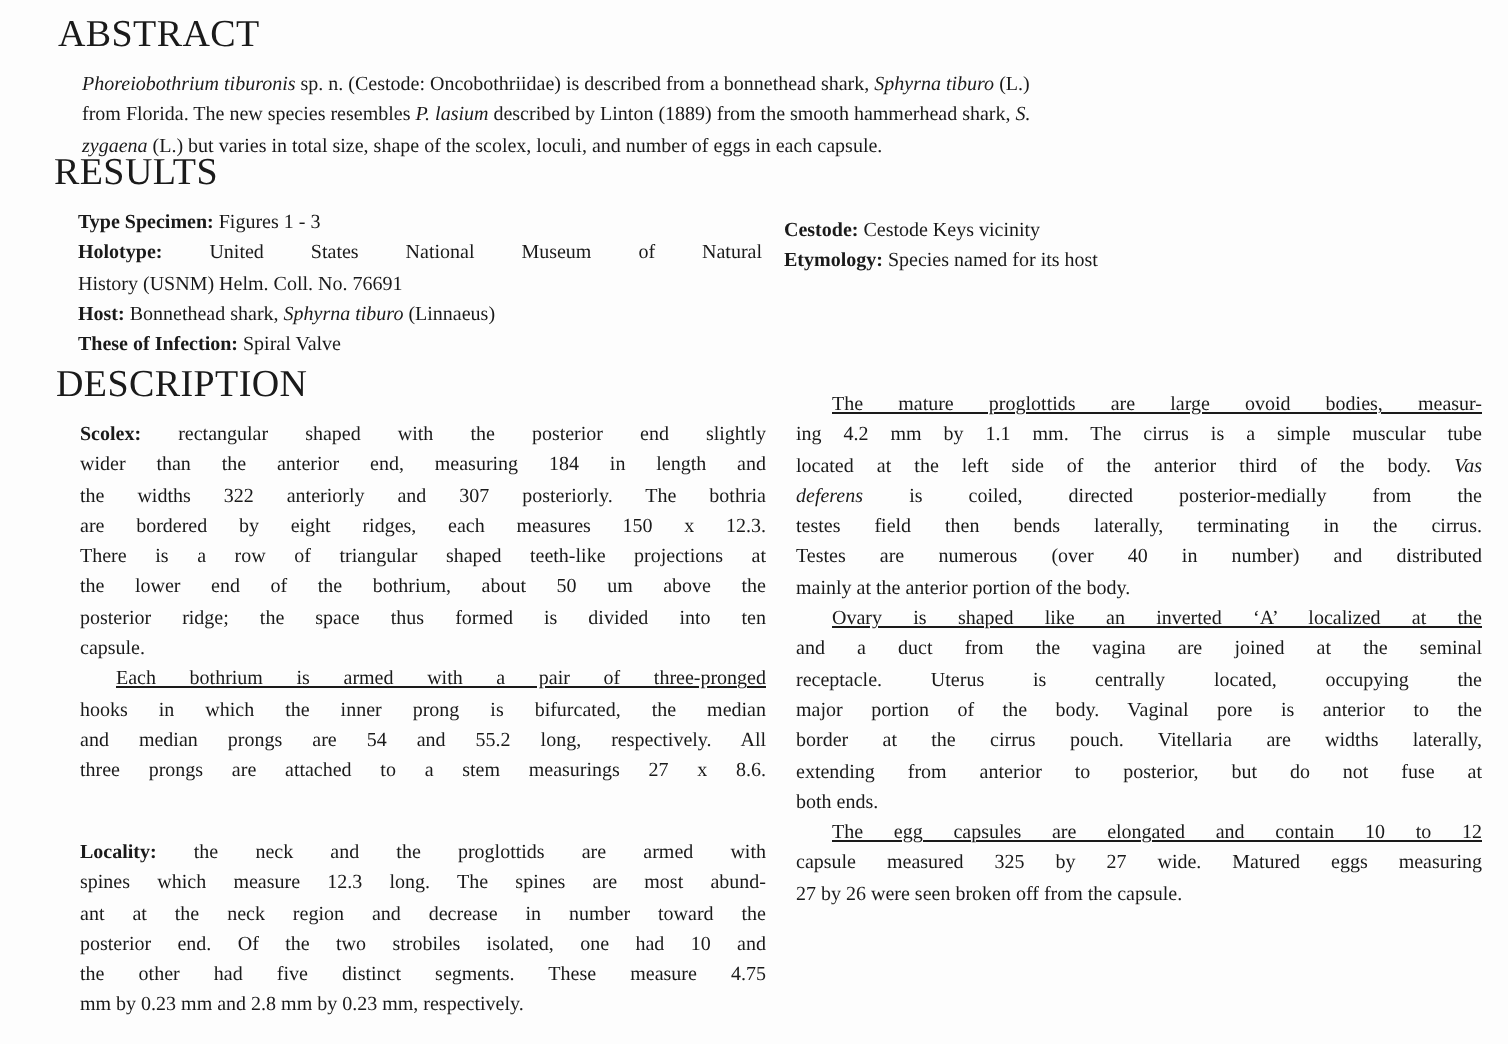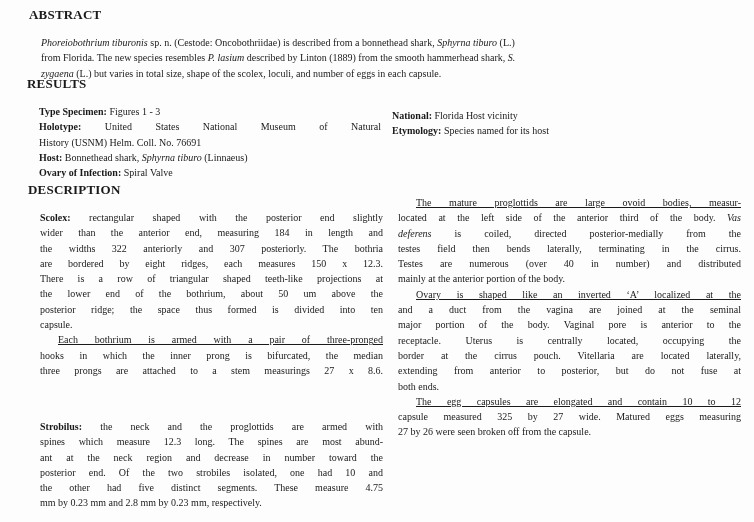--- a/index.html
+++ b/index.html
@@ -5,21 +5,21 @@
   html, body { margin: 0; padding: 0; background: #ffffff; }
   body {
     width: 754px; height: 522px; overflow: hidden; position: relative;
     font-family: "Liberation Serif", serif; color: #1a1a1a;
   }
   .scan {
     position: absolute; left: 0; top: 0; width: 754px; height: 522px;
     background: #fdfdfd;
   }
   .sec-head {
-    position: absolute; font-weight: bold; font-size: 13px; letter-spacing: 0.2px;
+    position: absolute; font-weight: normal; font-size: 19px; letter-spacing: 0.2px;
   }
   .para {
     position: absolute; font-size: 10px; line-height: 15.3px;
     text-align: justify; margin: 12px;
   }
   .para .lbl { font-weight: bold; }
   .para i { font-style: italic; }
   .line { display: block; white-space: nowrap; }
   .indent { text-indent: 18px; text-decoration: underline; }
   .just { text-align: justify; text-align-last: justify; }
@@ -44,63 +44,65 @@
     <span class="line"><span>from Florida. The new species resembles </span><i>P. lasium</i><span> described by Linton (1889) from the smooth hammerhead shark, </span><i>S.</i></span>
     <span class="line"><i>zygaena</i><span> (L.) but varies in total size, shape of the scolex, loculi, and number of eggs in each capsule.</span></span>
   </div>
 
   <div id="results-head" class="sec-head">RESULTS</div>
   <div id="results-left" class="para">
     <span class="line"><span class="lbl">Type Specimen:</span><span> Figures 1 - 3</span></span>
     <span class="line just"><span class="lbl">Holotype:</span><span> United States National Museum of Natural</span></span>
     <span class="line">History (USNM) Helm. Coll. No. 76691</span>
     <span class="line"><span class="lbl">Host:</span><span> Bonnethead shark, </span><i>Sphyrna tiburo</i><span> (Linnaeus)</span></span>
-    <span class="line"><span class="lbl">Ovary of Infection:</span><span> Spiral Valve</span></span>
+    <span class="line"><span class="lbl">These of Infection:</span><span> Spiral Valve</span></span>
   </div>
   <div id="results-right" class="para">
-    <span class="line"><span class="lbl">National:</span><span> Florida Host vicinity</span></span>
+    <span class="line"><span class="lbl">Cestode:</span><span> Cestode Keys vicinity</span></span>
     <span class="line"><span class="lbl">Etymology:</span><span> Species named for its host</span></span>
   </div>
 
   <div id="desc-head" class="sec-head">DESCRIPTION</div>
 
   <div id="col-left-1" class="para">
     <span class="line just"><span class="lbl">Scolex:</span><span> rectangular shaped with the posterior end slightly</span></span>
     <span class="line just">wider than the anterior end, measuring 184 in length and</span>
     <span class="line just">the widths 322 anteriorly and 307 posteriorly. The bothria</span>
     <span class="line just">are bordered by eight ridges, each measures 150 x 12.3.</span>
     <span class="line just">There is a row of triangular shaped teeth-like projections at</span>
     <span class="line just">the lower end of the bothrium, about 50 um above the</span>
     <span class="line just">posterior ridge; the space thus formed is divided into ten</span>
     <span class="line">capsule.</span>
     <span class="line just indent">Each bothrium is armed with a pair of three-pronged</span>
     <span class="line just">hooks in which the inner prong is bifurcated, the median</span>
+    <span class="line just">and median prongs are 54 and 55.2 long, respectively. All</span>
     <span class="line just">three prongs are attached to a stem measurings 27 x 8.6.</span>
   </div>
 
   <div id="col-left-2" class="para">
-    <span class="line just"><span class="lbl">Strobilus:</span><span> the neck and the proglottids are armed with</span></span>
+    <span class="line just"><span class="lbl">Locality:</span><span> the neck and the proglottids are armed with</span></span>
     <span class="line just">spines which measure 12.3 long. The spines are most abund-</span>
     <span class="line just">ant at the neck region and decrease in number toward the</span>
     <span class="line just">posterior end. Of the two strobiles isolated, one had 10 and</span>
     <span class="line just">the other had five distinct segments. These measure 4.75</span>
     <span class="line">mm by 0.23 mm and 2.8 mm by 0.23 mm, respectively.</span>
   </div>
 
   <div id="col-right" class="para">
     <span class="line just indent">The mature proglottids are large ovoid bodies, measur-</span>
+    <span class="line just">ing 4.2 mm by 1.1 mm. The cirrus is a simple muscular tube</span>
     <span class="line just"><span>located at the left side of the anterior third of the body. </span><i>Vas</i></span>
     <span class="line just"><i>deferens</i><span> is coiled, directed posterior-medially from the</span></span>
     <span class="line just">testes field then bends laterally, terminating in the cirrus.</span>
     <span class="line just">Testes are numerous (over 40 in number) and distributed</span>
     <span class="line">mainly at the anterior portion of the body.</span>
     <span class="line just indent">Ovary is shaped like an inverted ‘A’ localized at the</span>
     <span class="line just">and a duct from the vagina are joined at the seminal</span>
+    <span class="line just">receptacle. Uterus is centrally located, occupying the</span>
     <span class="line just">major portion of the body. Vaginal pore is anterior to the</span>
-    <span class="line just">receptacle. Uterus is centrally located, occupying the</span>
-    <span class="line just">border at the cirrus pouch. Vitellaria are located laterally,</span>
+    <span class="line just">border at the cirrus pouch. Vitellaria are widths laterally,</span>
     <span class="line just">extending from anterior to posterior, but do not fuse at</span>
     <span class="line">both ends.</span>
     <span class="line just indent">The egg capsules are elongated and contain 10 to 12</span>
     <span class="line just">capsule measured 325 by 27 wide. Matured eggs measuring</span>
     <span class="line">27 by 26 were seen broken off from the capsule.</span>
   </div>
 </div>
 
 </body></html>

